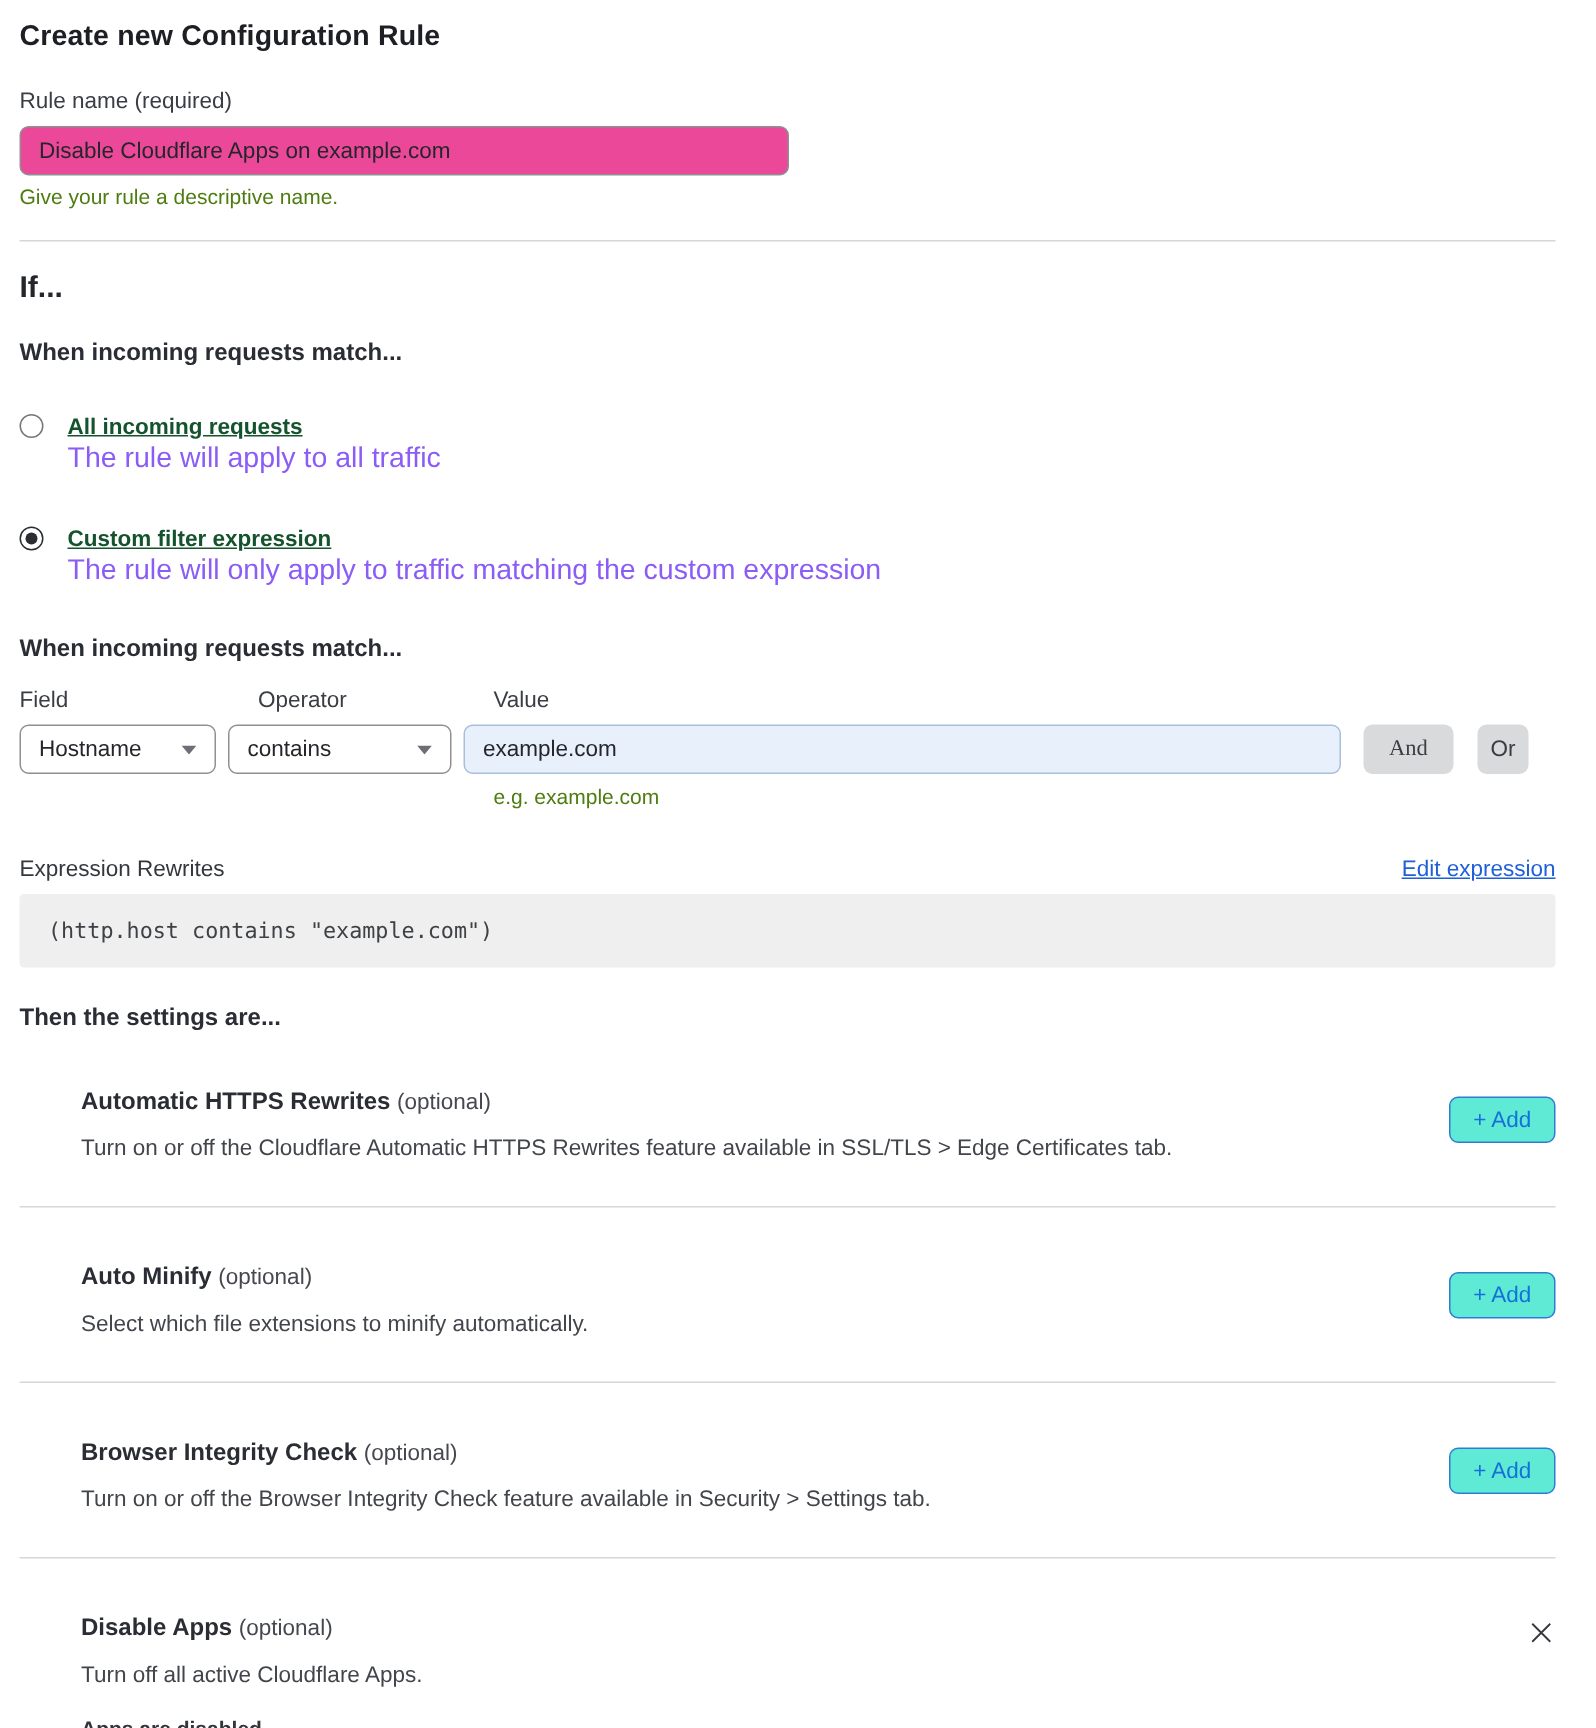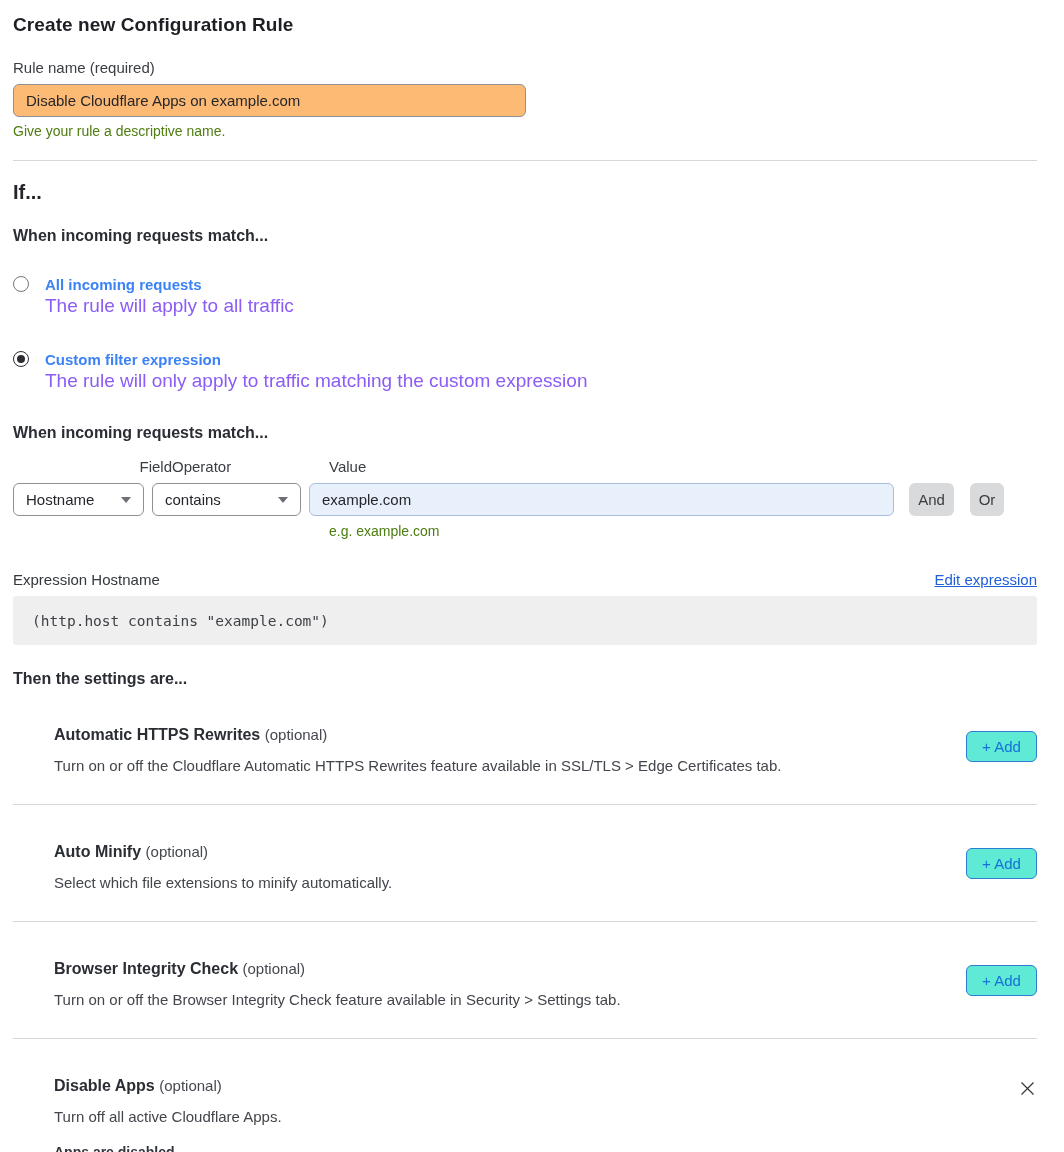--- a/index.html
+++ b/index.html
@@ -11,21 +11,21 @@
     -webkit-font-smoothing:antialiased;
   }
   .content { padding:0 27px 0 13px; }
 
   .page-title { margin-top:14px; font-size:19px; font-weight:700; color:#1d1f24; letter-spacing:.1px; }
 
   .field-label { font-size:15px; color:#3a3d43; }
   .rule-name-label { margin-top:23px; }
   .text-input {
     display:block; margin-top:8px; width:513px; height:33px;
-    border:1px solid #8f9094; border-radius:6px; background:#fdba74;
+    border:1px solid #8f9094; border-radius:6px; background:#ec4899;
     padding:0 12px; font-size:15px; color:#24262b;
     font-family:"Liberation Sans", sans-serif; outline:none;
   }
   .help-text { margin-top:6px; font-size:14px; color:#4d7c0f; }
 
   hr.divider { border:none; border-top:1px solid #d6d7d9; margin-top:21px; }
 
   .if-heading { margin-top:20px; font-size:20px; font-weight:700; color:#24262b; }
   .match-heading { margin-top:23px; font-size:16px; font-weight:700; color:#2a2d33; }
 
@@ -35,46 +35,46 @@
   .radio-circle {
     width:16px; height:16px; border-radius:50%; border:1px solid #74767b;
     margin-top:2px; flex:0 0 16px; position:relative; background:#fff; cursor:pointer;
   }
   .radio-row.checked .radio-circle { border-color:#2b2d32; }
   .radio-row.checked .radio-circle::after {
     content:""; position:absolute; left:3px; top:3px; width:8px; height:8px;
     border-radius:50%; background:#2b2d32;
   }
   .radio-text { margin-left:16px; }
-  .radio-label { font-size:15px; font-weight:700; color:#3b82f6; line-height:21px; }
+  .radio-label { font-size:15px; font-weight:700; color:#14532d; line-height:21px;text-decoration:underline; }
   .radio-desc  { font-size:19px; color:#8b5cf6; line-height:21px; }
 
   .builder-heading { margin-top:33px; }
   .builder-labels { display:flex; margin-top:16px; }
-  .builder-labels .lbl-field { width:159px;text-align:right; }
+  .builder-labels .lbl-field { width:159px; }
   .builder-labels .lbl-operator { width:157px; }
   .builder-row { display:flex; align-items:center; margin-top:8px; }
   .select-box {
     height:33px; border:1px solid #8f9094; border-radius:6px; background:#fff;
     display:flex; align-items:center; justify-content:space-between;
     padding:0 12px; font-size:15px; color:#24262b; cursor:pointer;
   }
   .select-field { width:131px; margin-right:8px; }
   .select-operator { width:149px; margin-right:8px; }
   .chevron-down svg { display:block; }
   .value-input {
     width:585px; height:33px; border:1px solid #a9bedf; border-radius:6px;
     background:#e8f0fb; padding:0 12px; font-size:15px; color:#24262b;
     font-family:"Liberation Sans", sans-serif; outline:none;
   }
   .gray-btn {
     height:33px; border:none; border-radius:6px; background:#d9dadb;
     font-size:15px; color:#3b3d42; font-family:"Liberation Sans", sans-serif; cursor:pointer;
   }
-  .btn-and { width:45px; margin-left:15px; }
+  .btn-and { width:60px; margin-left:15px;font-family:Liberation Serif, serif; }
   .btn-or  { width:34px; margin-left:16px; }
   .value-help { margin-left:316px; margin-top:7px; }
 
   .preview-header { display:flex; justify-content:space-between; align-items:baseline; margin-top:32px; }
   .preview-label { font-size:15px; color:#34373d; }
   .edit-link { font-size:15px; color:#1f5fd8; text-decoration:underline; cursor:pointer; }
   .code-box {
     margin-top:8px; height:49px; background:#efefef; border-radius:3px;
     display:flex; align-items:center; padding-left:19px;
   }
@@ -156,21 +156,21 @@
       </span>
     </div>
     <input class="value-input" type="text" value="example.com" style="">
     <button class="gray-btn btn-and">And</button>
     <button class="gray-btn btn-or">Or</button>
   </div>
 
   <div class="help-text value-help">e.g. example.com</div>
 
   <div class="preview-header">
-    <span class="preview-label">Expression Hostname</span>
+    <span class="preview-label">Expression Rewrites</span>
     <a class="edit-link">Edit expression</a>
   </div>
   <div class="code-box">
     <span class="code-text">(http.host contains "example.com")</span>
   </div>
 
   <h3 class="settings-heading">Then the settings are...</h3>
 
   <section class="setting">
     <div class="setting-inner">

